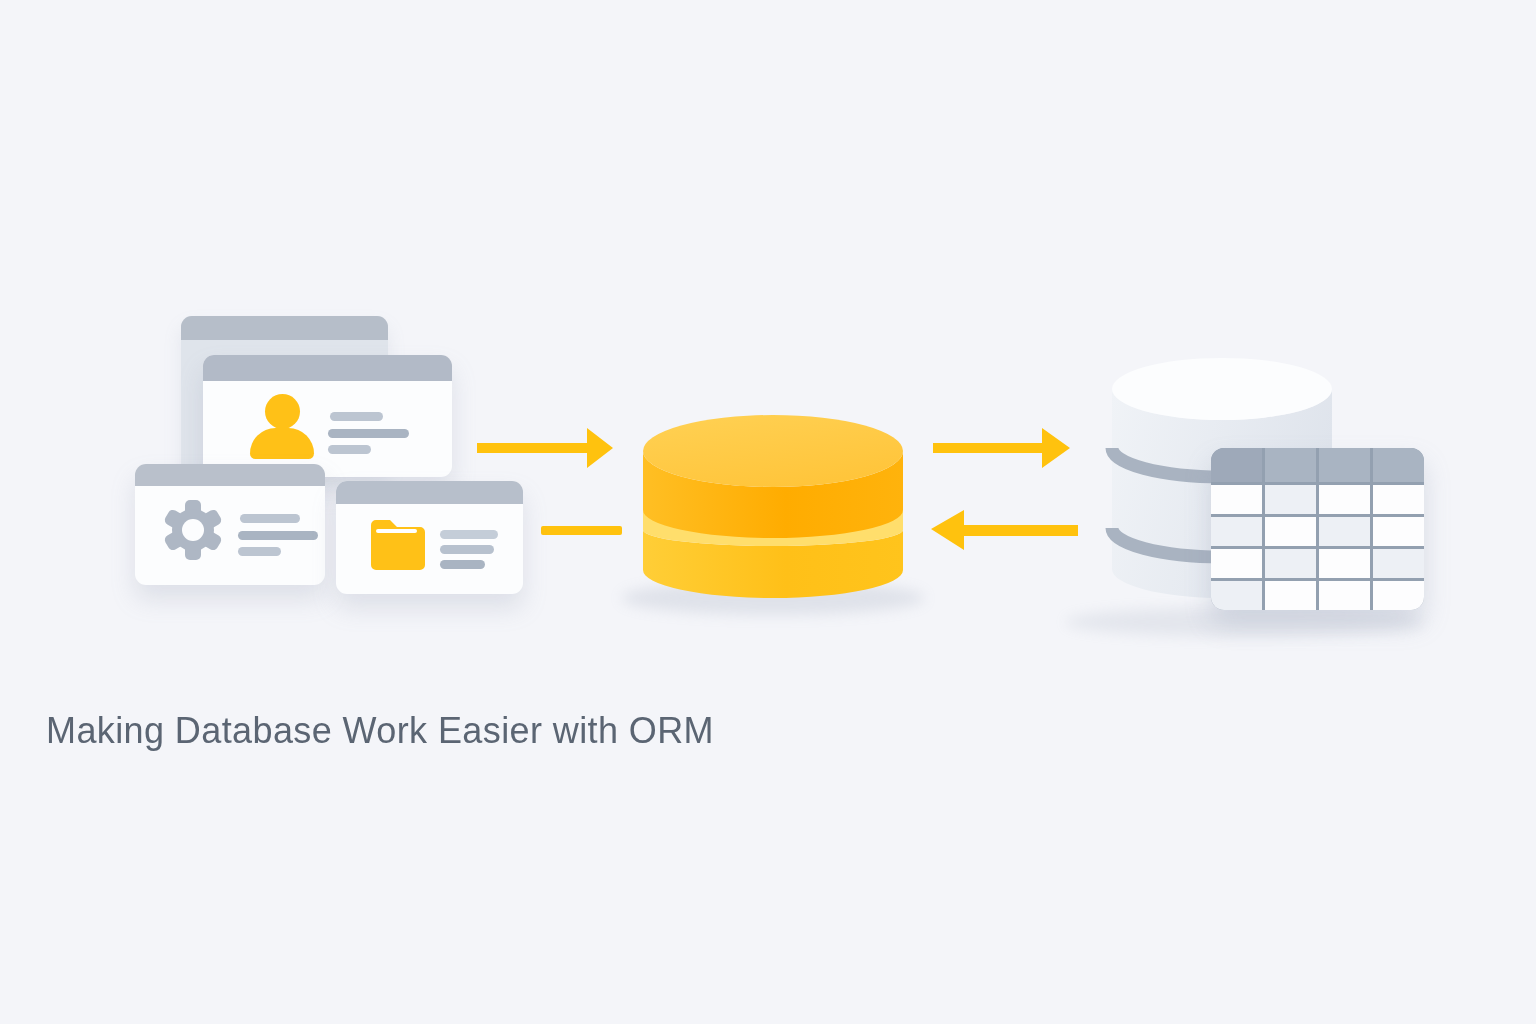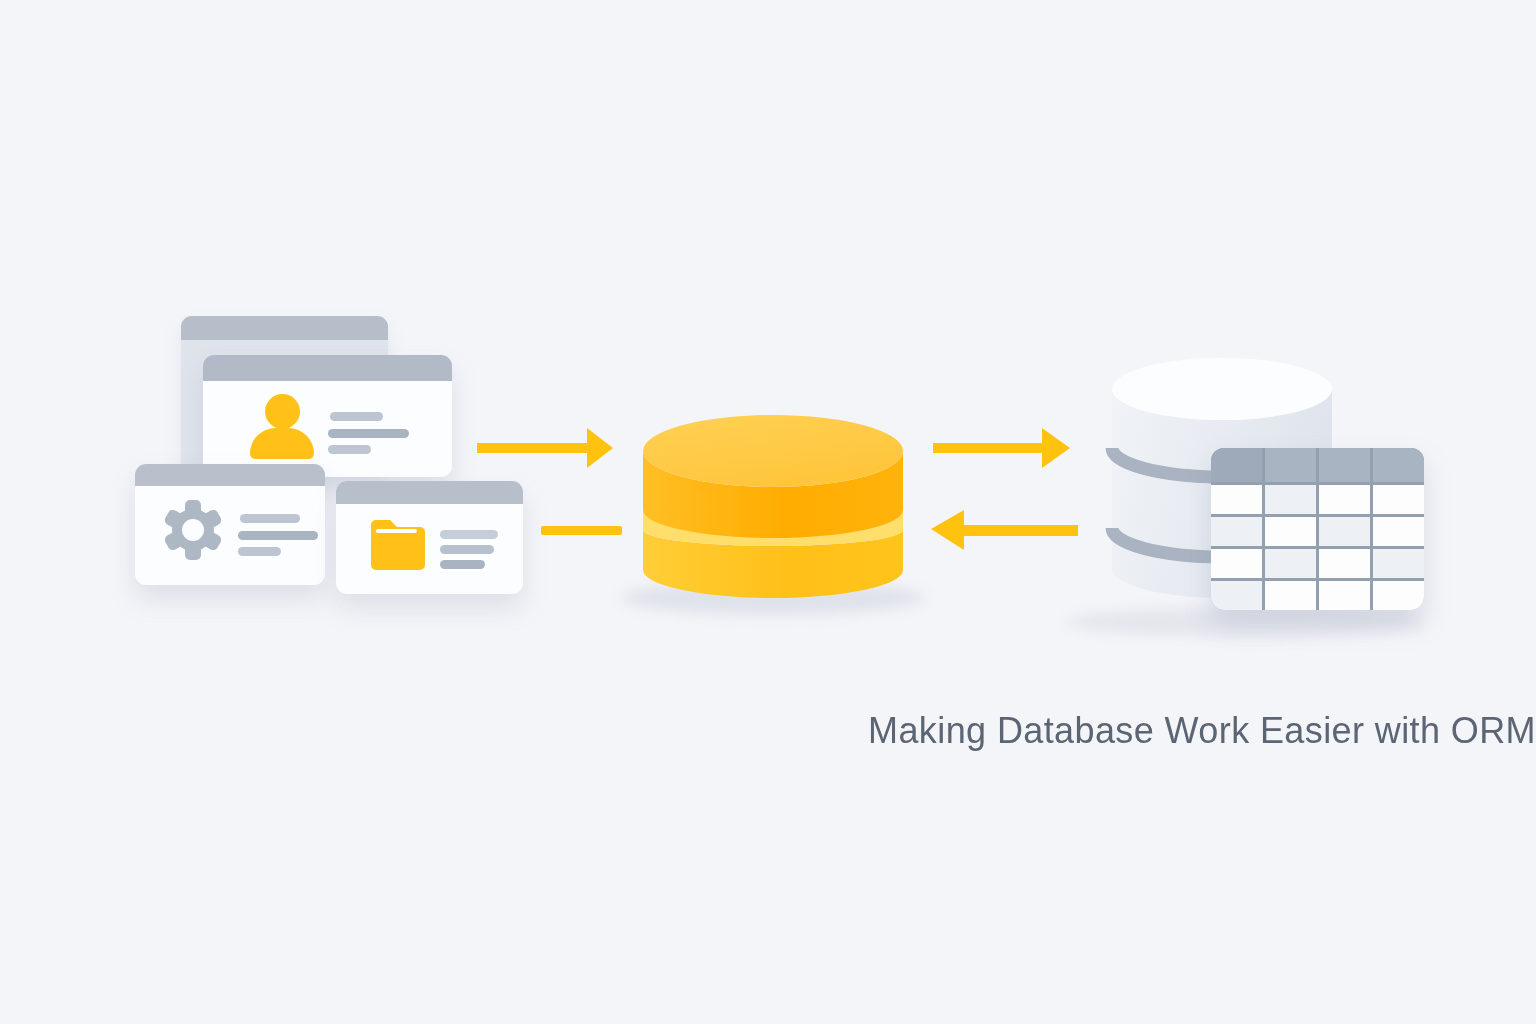--- a/index.html
+++ b/index.html
@@ -43,21 +43,21 @@
   #db-table{position:absolute;left:1211px;top:448px;width:213px;height:162px;z-index:2;
             border-radius:13px;overflow:hidden;background:var(--table-grid,#93a0b0);
             display:grid;grid-template-columns:repeat(4,1fr);grid-template-rows:34px repeat(4,1fr);
             gap:3px;box-shadow:0 14px 26px rgba(141,152,175,.28);}
   #db-table .th{background:var(--table-header,#a9b4c2);}
   #db-table .th-dark{background:var(--table-header-dark,#9ea9b9);}
   #db-table .td{background:var(--table-cell,#fdfdfe);}
   #db-table .td-alt{background:var(--table-cell-alt,#edf0f5);}
 
   
-  #caption{position:absolute;left:0;right:0;top:710px;z-index:2;text-align:right;padding-left:46px;
+  #caption{position:absolute;left:0;right:0;top:710px;z-index:2;text-align:left;padding-left:46px;
            font-size:36px;font-weight:500;letter-spacing:.4px;color:var(--caption-text,#5b6573);}
 </style>
 </head>
 <body>
 
 <div id="scene">
 
   <svg class="svg-layer" width="1536" height="1024" viewBox="0 0 1536 1024">
     <defs>
       <linearGradient id="gradOrmTop" x1="0" y1="0" x2="0.55" y2="1">

